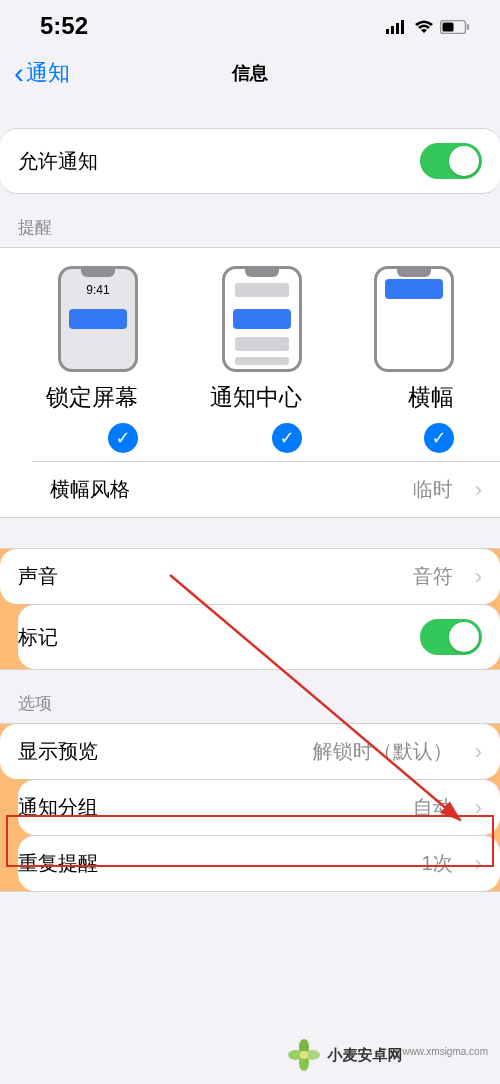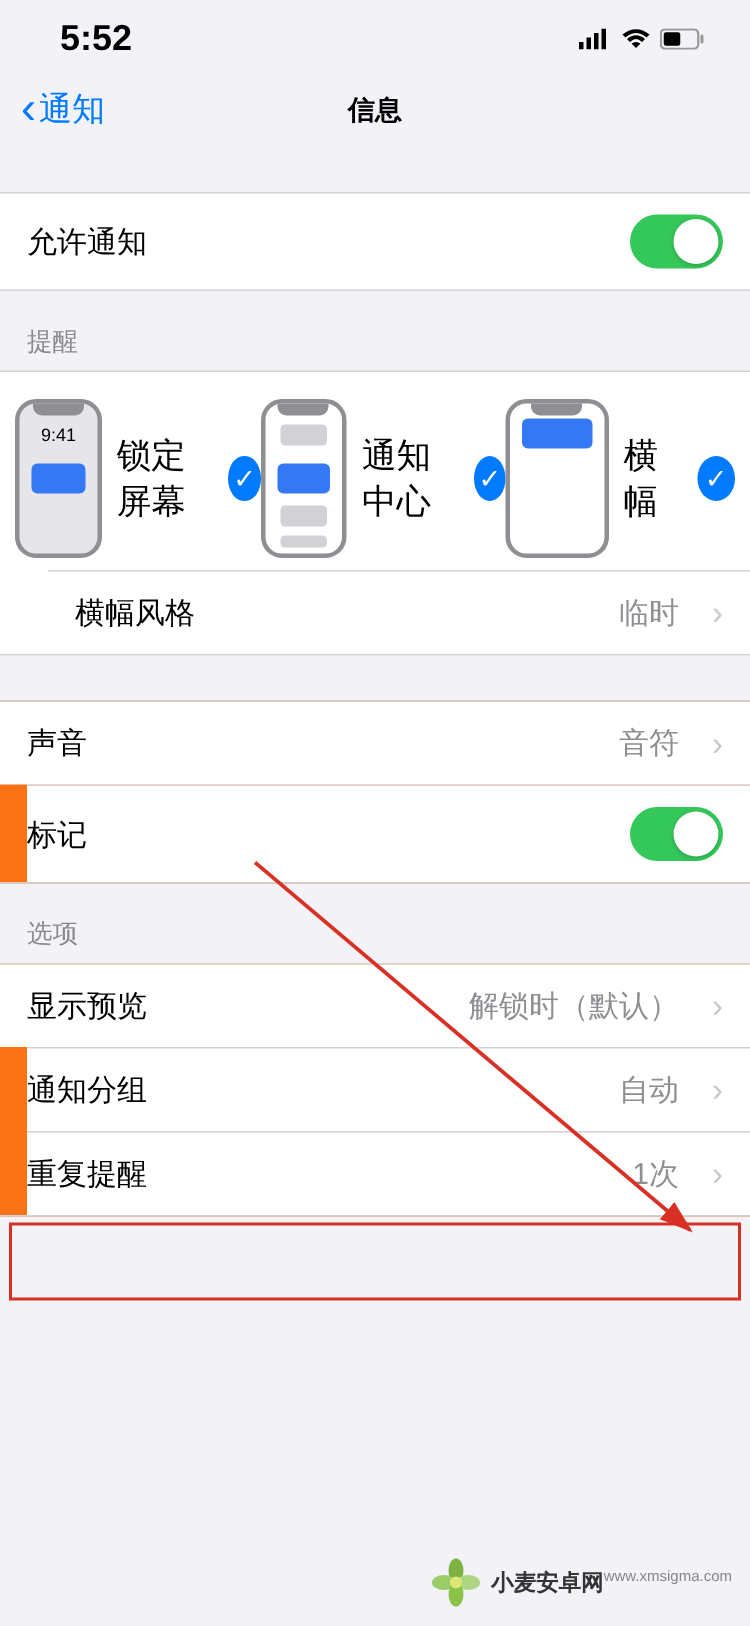--- a/index.html
+++ b/index.html
@@ -52,37 +52,38 @@
   background: #fff;
   display: flex;
   align-items: center;
   justify-content: space-between;
   padding: 14px 18px;
   font-size: 20px;
   border-top: 0.5px solid #d1d1d6;
   border-bottom: 0.5px solid #d1d1d6;
   position: relative;
   z-index: 1;
+  border-radius: 17px;
 }
 .row + .row { border-top: none; }
 .row-label { color: #000; }
 .row-value { color: #8e8e93; display: flex; align-items: center; gap: 22px; }
 .chev { color: #c7c7cc; font-size: 22px; }
 .toggle {
   width: 62px; height: 36px; border-radius: 18px; position: relative;
   background: #34c759;
 }
 .toggle::after {
   content: ""; position: absolute; right: 3px; top: 3px;
   width: 30px; height: 30px; border-radius: 50%; background: #fff;
   box-shadow: 0 1px 3px rgba(0,0,0,0.2);
 }
 .alerts-box { background: #fff; border-top: 0.5px solid #d1d1d6; border-bottom: 0.5px solid #d1d1d6; }
 .alert-items { display: flex; justify-content: space-around; padding: 18px 10px 8px 10px; }
-.alert-item { display: flex; flex-direction: row; align-items: center; gap: 10px; cursor: pointer; }
+.alert-item { display: flex; flex-direction: column; align-items: flex-end; gap: 10px; cursor: pointer; }
 .phone {
   width: 80px; height: 106px;
   border: 3px solid #8e8e93;
   border-radius: 14px;
   position: relative;
   background: #fff;
 }
 .phone .notch {
   position: absolute; top: 0; left: 50%; transform: translateX(-50%);
   width: 34px; height: 8px; background: #8e8e93; border-radius: 0 0 6px 6px;
@@ -143,21 +144,21 @@
   z-index: 10;
 }
 .watermark-logo {
   width: 34px; height: 34px; position: relative;
 }
 .watermark-text { display: flex; flex-direction: row; }
 .wm-top { font-size: 15px; font-weight: 700; color: #333; }
 .wm-bottom { font-size: 10px; color: #888; }
 .spacer { height: 26px; }
 .spacer-s { height: 4px; }
-.row-group { border-top: 0.5px solid #d1d1d6; border-bottom: 0.5px solid #d1d1d6; background:#f97316; }
+.row-group { border-top: 0.5px solid #d1d1d6; border-bottom: 0.5px solid #d1d1d6; background:#fdba74; }
 .row-group .row { border: none; }
 .row-group .row + .row { border-top: 0.5px solid #d1d1d6; margin-left: 18px; padding-left: 0; }
 .row-group .row + .row .row-label,
 .row-group .row + .row .row-value { }
 </style>
 </head>
 <body>
 
 <div class="status-bar">
   <span>5:52</span>

